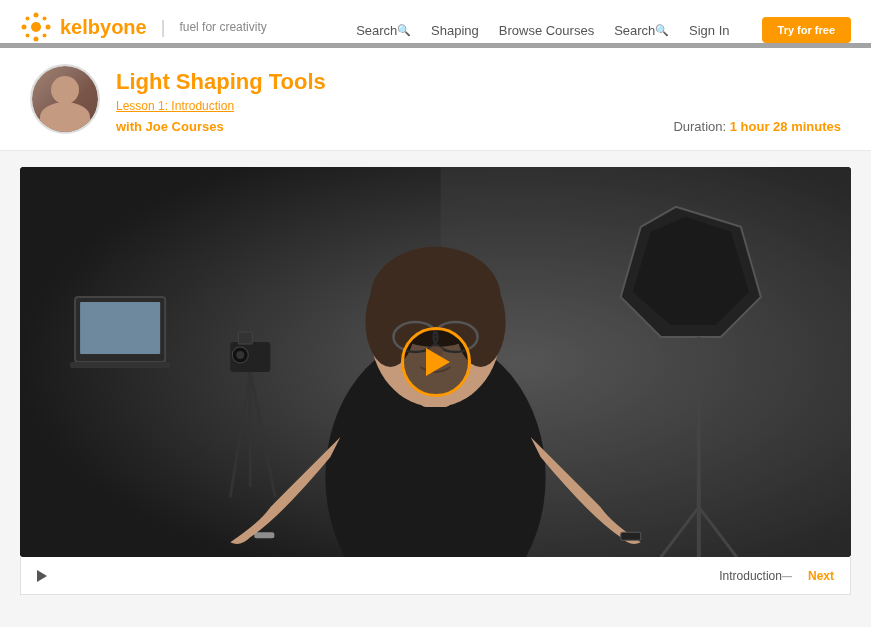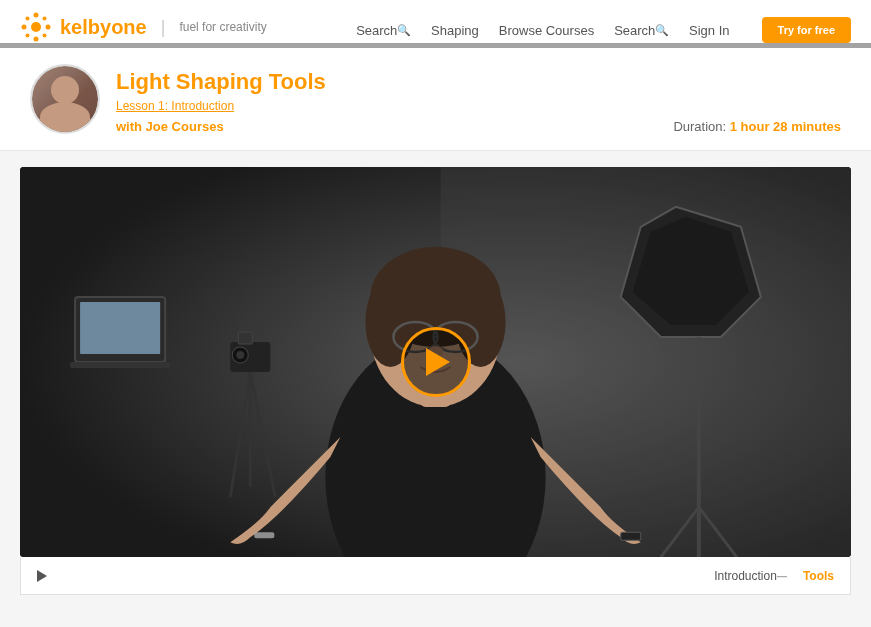--- a/index.html
+++ b/index.html
@@ -355,14 +355,14 @@
     <div class="play-overlay">
       <div class="play-triangle"></div>
     </div>
   </div>
 </div>
 
 <div class="video-controls">
   <div class="ctrl-play"></div>
   <span class="ctrl-label">Introduction</span>
   <span class="ctrl-dash">–</span>
-  <span class="ctrl-next">Tools</span>
+  <span class="ctrl-next">Next</span>
 </div>
 
 </body></html>

